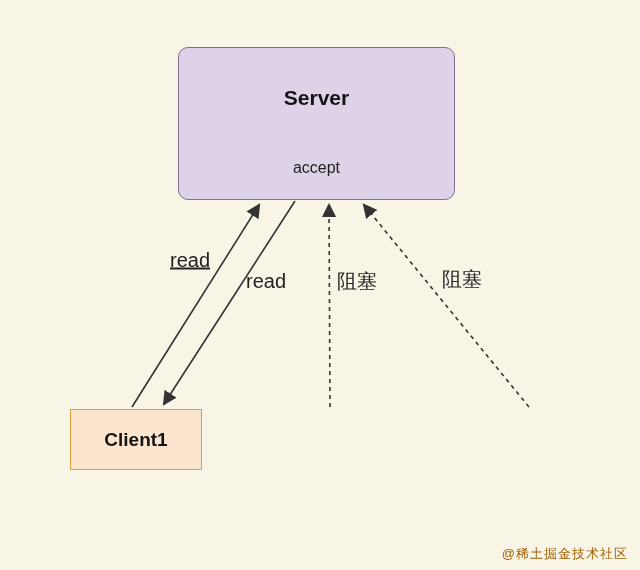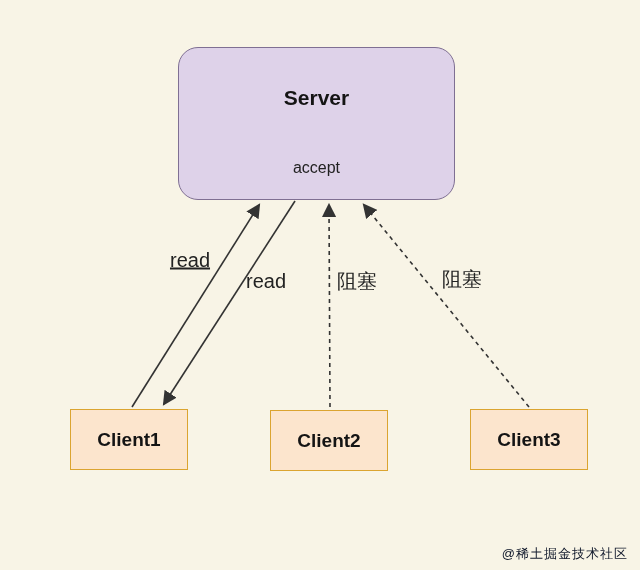--- a/index.html
+++ b/index.html
@@ -22,21 +22,21 @@
     height: 570px;
   }
   .server-node {
     position: absolute;
     left: 178px;
     top: 47px;
     width: 277px;
     height: 153px;
     background: #ded2e9;
     border: 1.5px solid #7f6f93;
-    border-radius: 20px;
+    border-radius: 10px;
     box-sizing: border-box;
   }
   .server-title {
     position: absolute;
     left: 0;
     right: 0;
     top: 38px;
     text-align: center;
     font-size: 21px;
     font-weight: 700;
@@ -47,21 +47,21 @@
     left: 0;
     right: 0;
     top: 111px;
     text-align: center;
     font-size: 16px;
     font-weight: 400;
     color: #222222;
   }
   .client-node {
     position: absolute;
-    width: 118px;
+    width: 132px;
     height: 61px;
     background: #fce5cd;
     border: 1.5px solid #dba430;
     box-sizing: border-box;
     display: flex;
     align-items: center;
     justify-content: center;
     font-size: 19px;
     font-weight: 700;
     color: #141414;
@@ -78,21 +78,21 @@
   }
   .label-read  { left: 190px; top: 260px; text-decoration: underline; }
   .label-write { left: 266px; top: 281px; }
   .label-block1 { left: 357px; top: 281px; }
   .label-block2 { left: 462px; top: 279px; }
   .watermark {
     position: absolute;
     right: 12px;
     bottom: 7px;
     font-size: 13px;
-    color: #0f172a;
+    color: #a16207;
     letter-spacing: 1px;
   }
 </style>
 </head>
 <body>
 
 <div class="canvas">
 
   <svg class="edges" viewBox="0 0 640 570">
     <defs>
@@ -107,26 +107,20 @@
   </svg>
 
   <div class="server-node">
     <div class="server-title">Server</div>
     <div class="server-sub">accept</div>
   </div>
 
   <div class="client-node client-1">
     <span>Client1</span>
   </div>
-  <div class="client-node client-2">
-    <span>Client2</span>
-  </div>
-  <div class="client-node client-3">
-    <span>Client3</span>
-  </div>
 
   <div class="edge-label label-read">read</div>
   <div class="edge-label label-write">read</div>
   <div class="edge-label label-block1">阻塞</div>
   <div class="edge-label label-block2">阻塞</div>
 
   <div class="watermark">@稀土掘金技术社区</div>
 
 </div>
 

